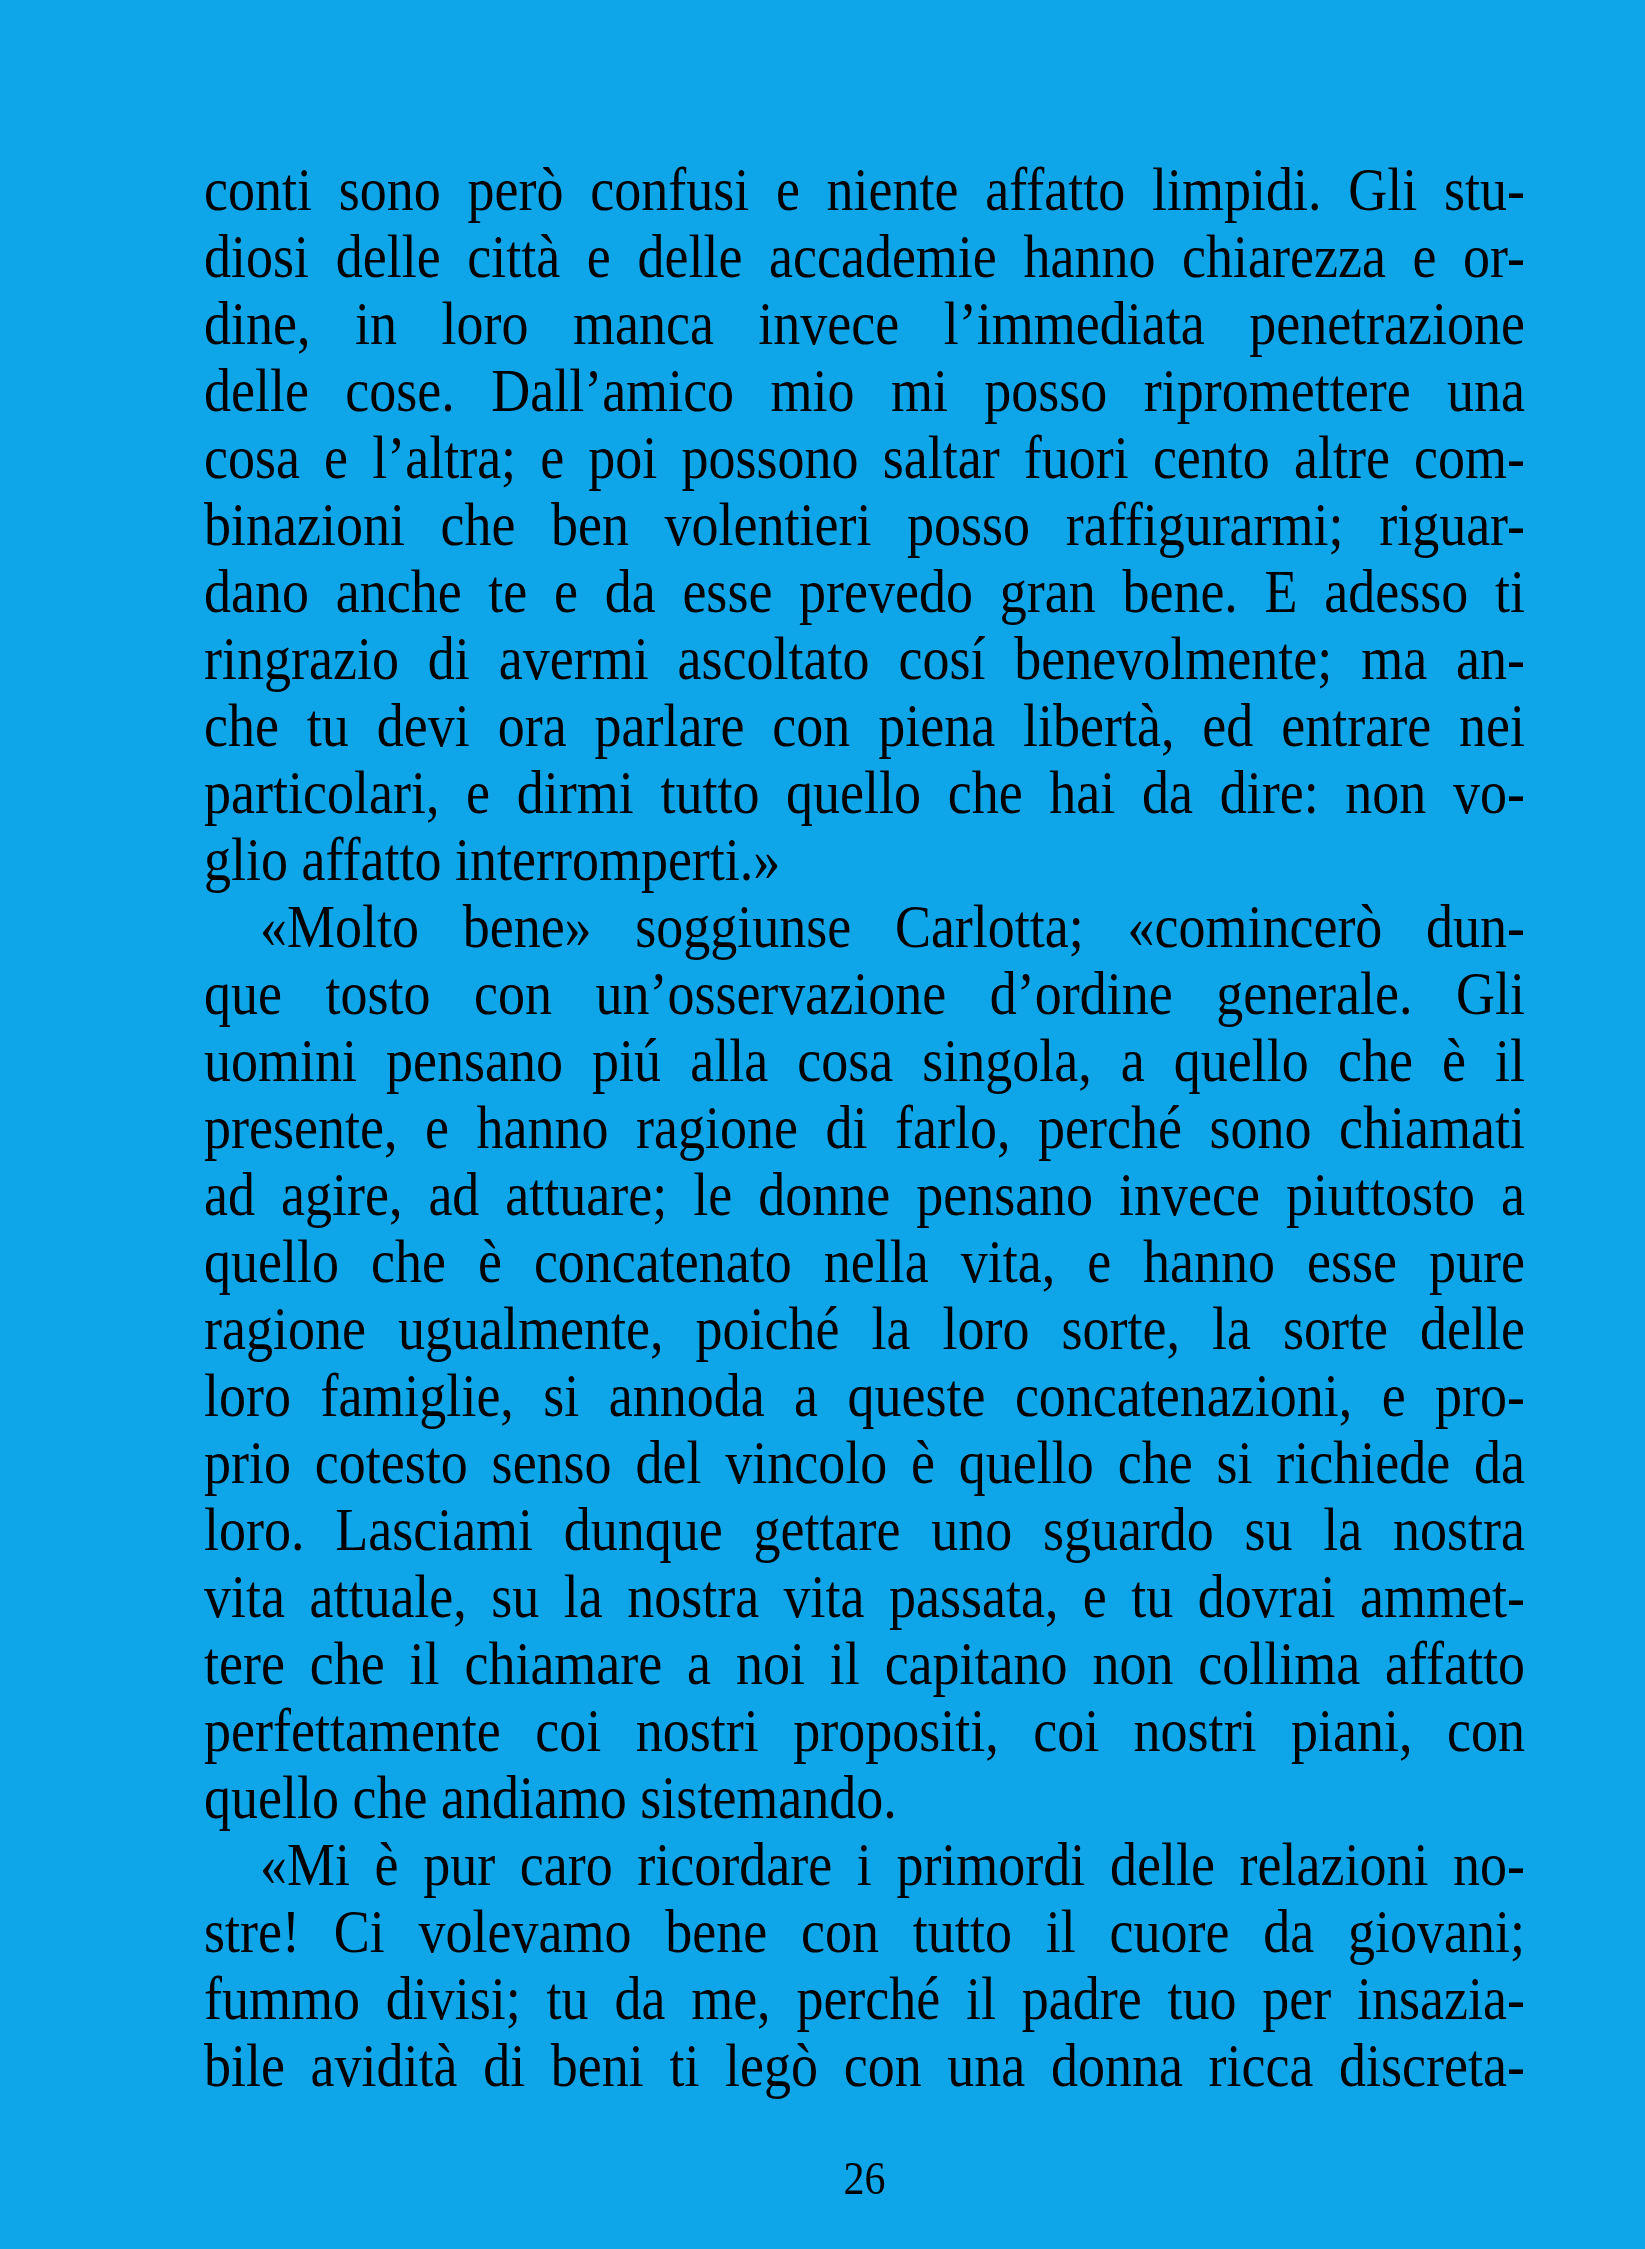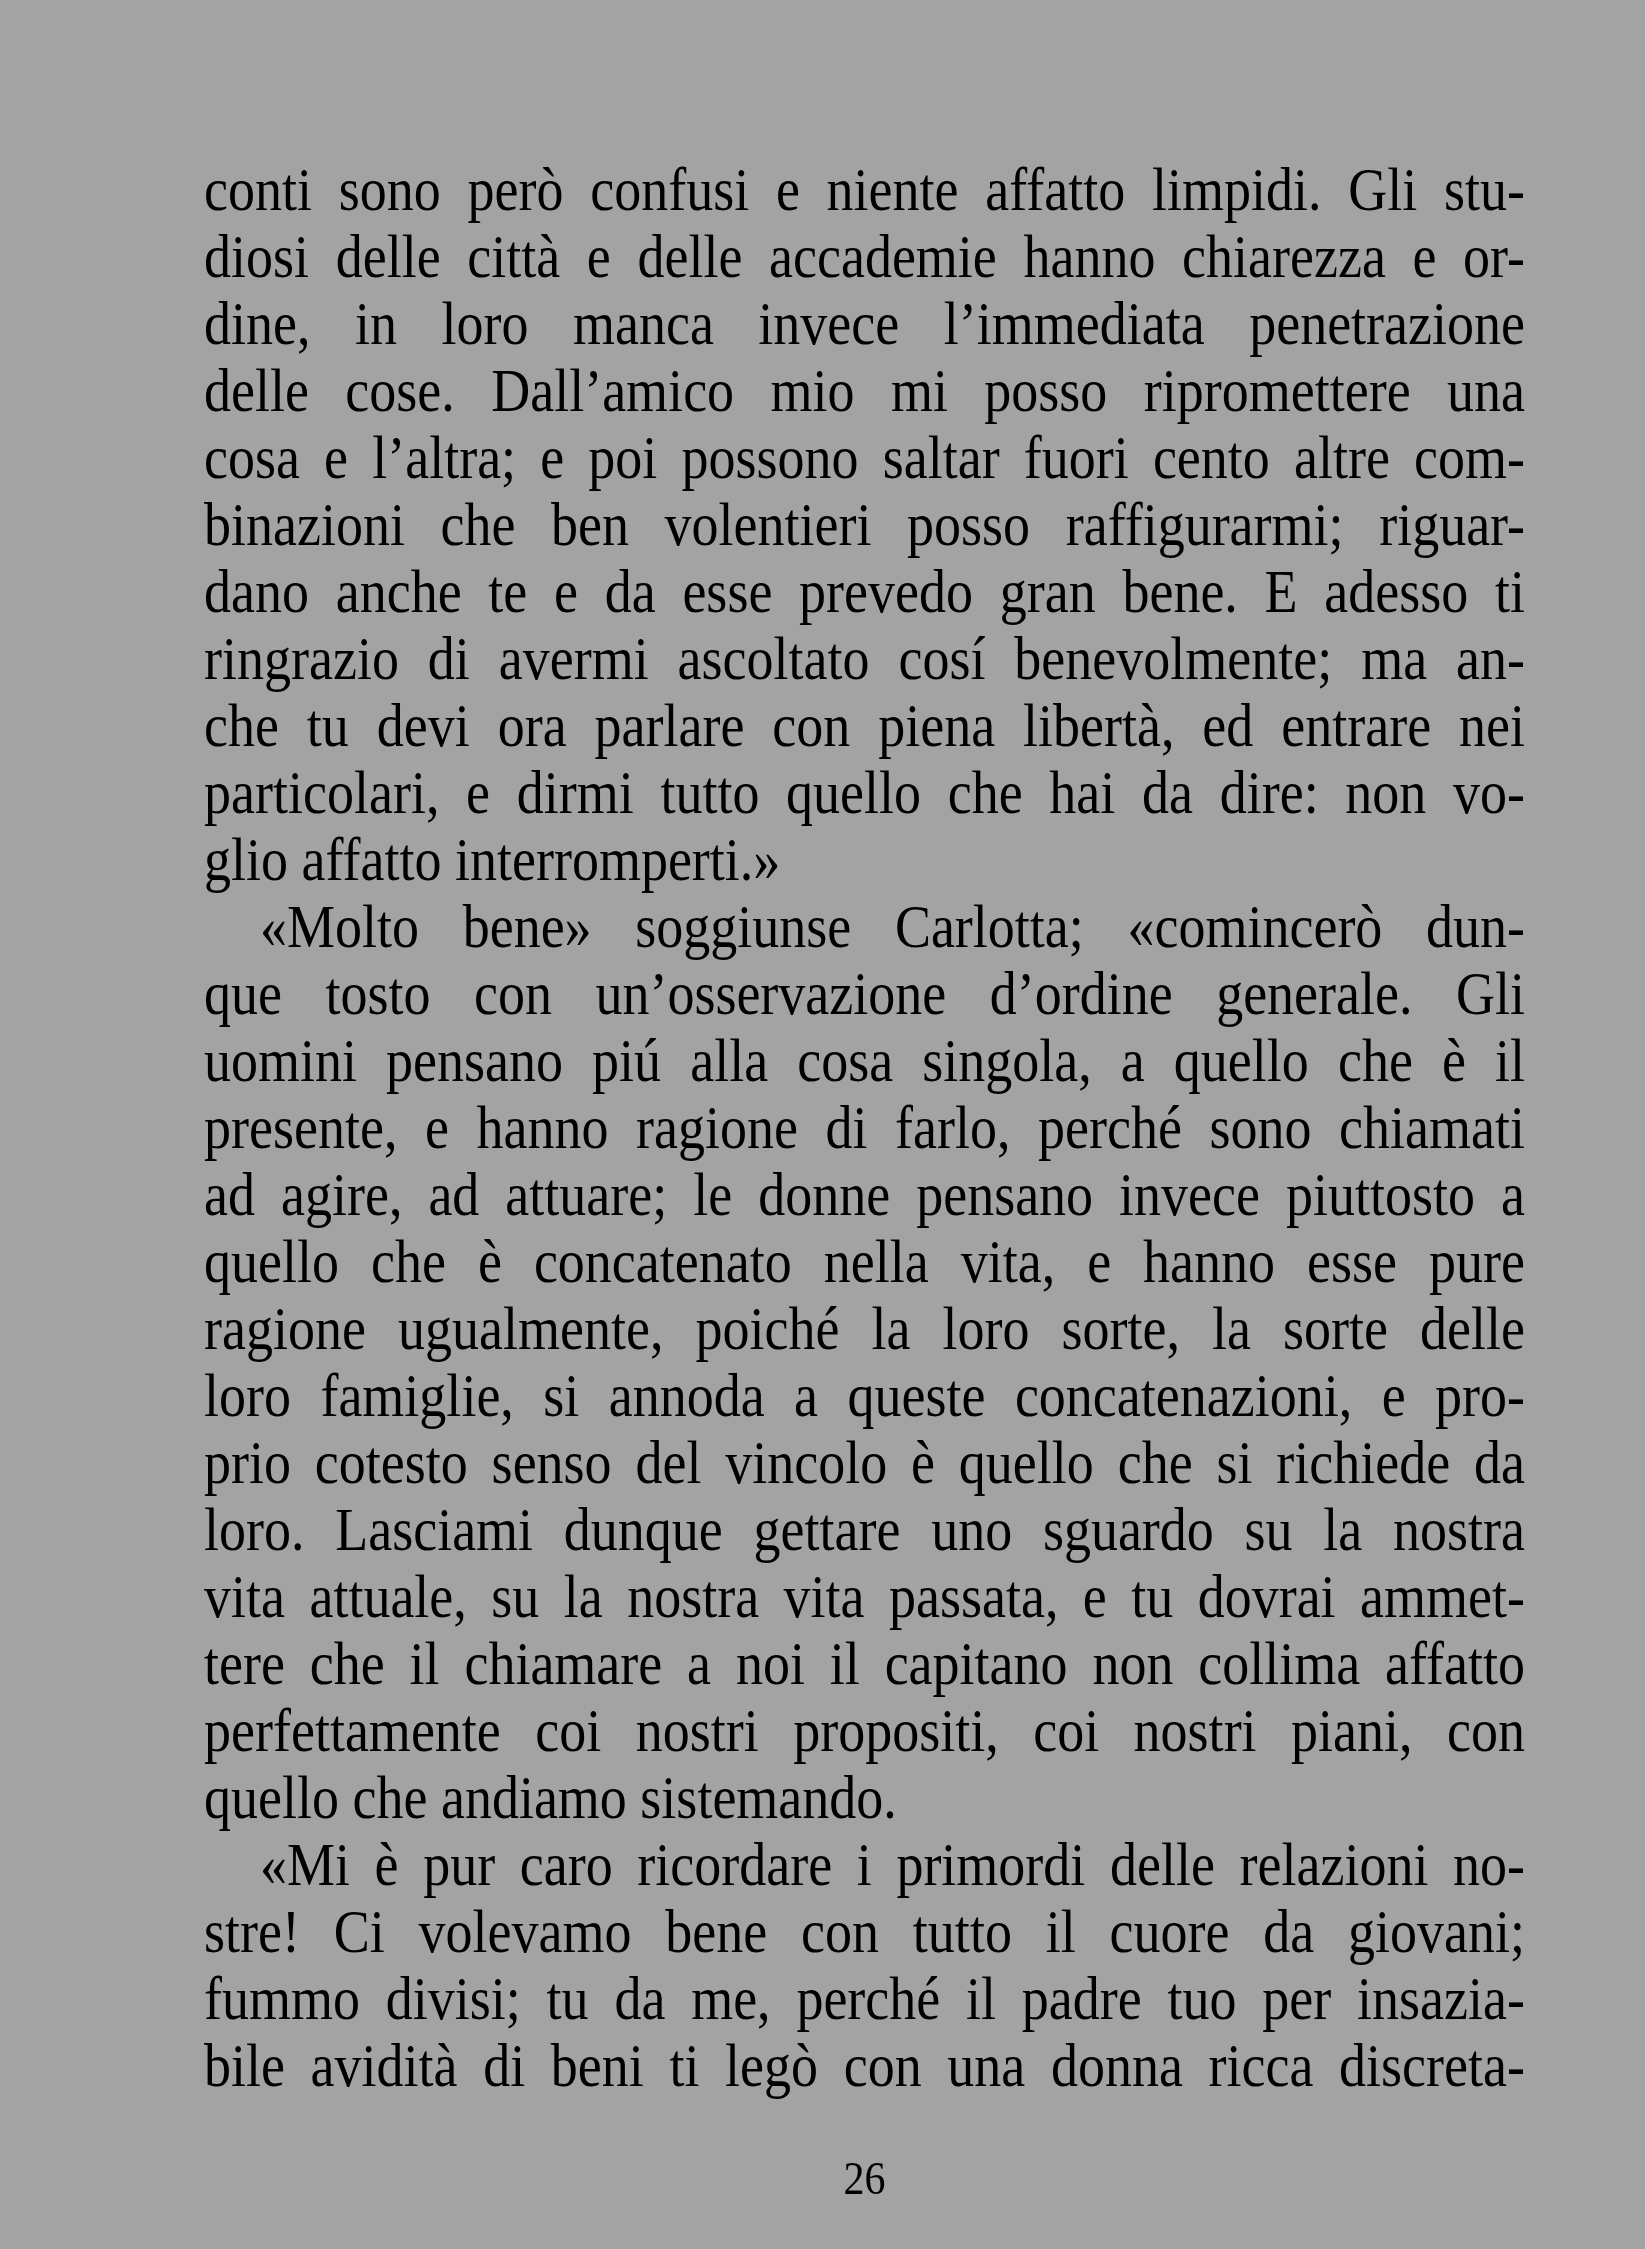--- a/index.html
+++ b/index.html
@@ -11,21 +11,21 @@
     height: 2250px;
     position: relative;
     overflow: hidden;
     background: #ffffff;
     color: #000000;
     font-family: "Liberation Serif", "DejaVu Serif", serif;
   }
   .page {
     position: absolute;
     inset: 0;
-    background: #a3a3a3;
+    background: #0ea5e9;
   }
   .text-block {
     position: absolute;
     left: 204px;
     top: 157px;
     width: 1321px;
   }
   .line {
     font-size: 54px;
     height: 67px;

